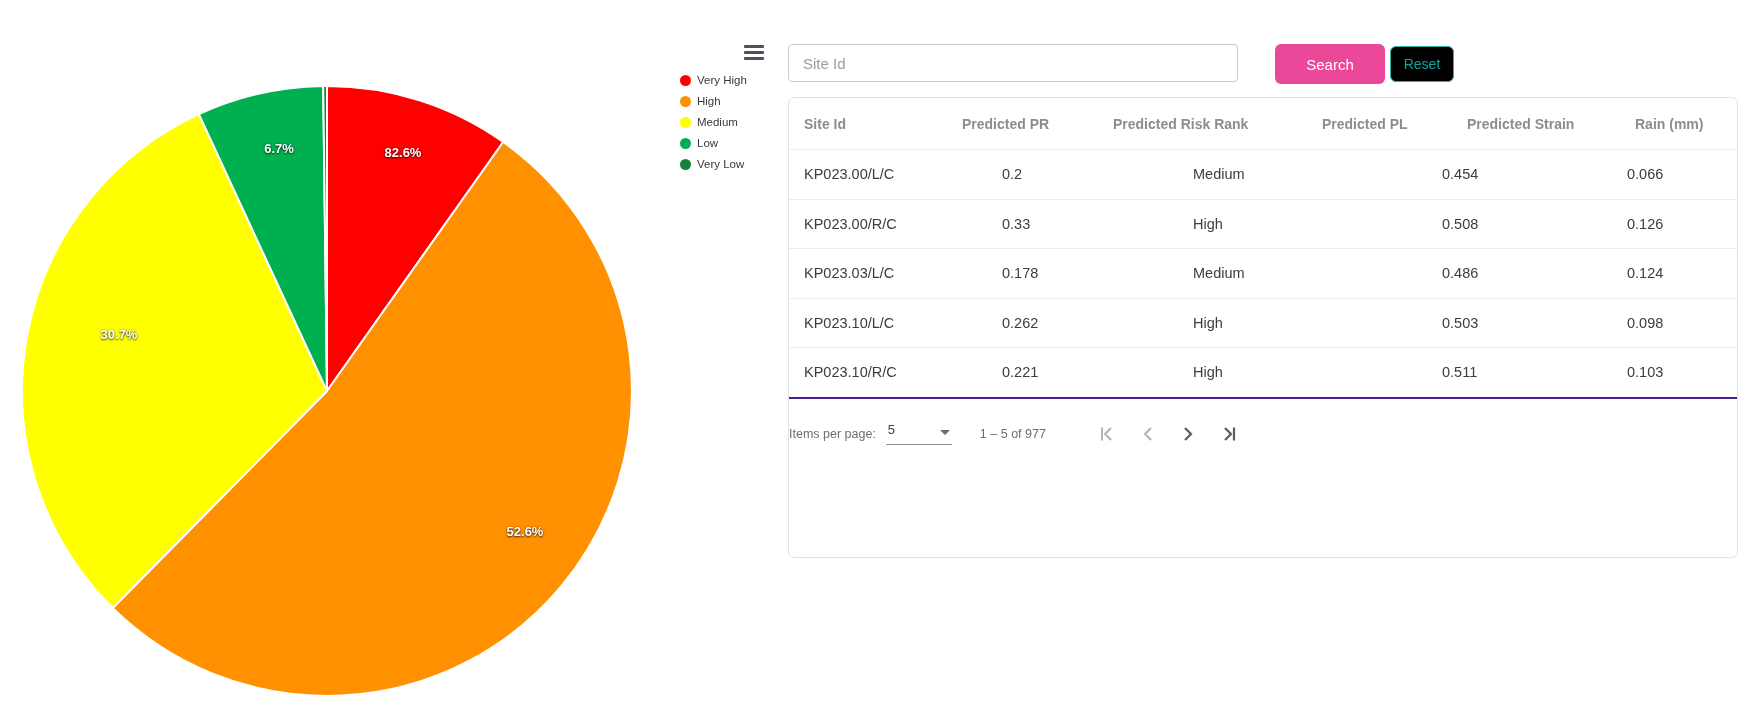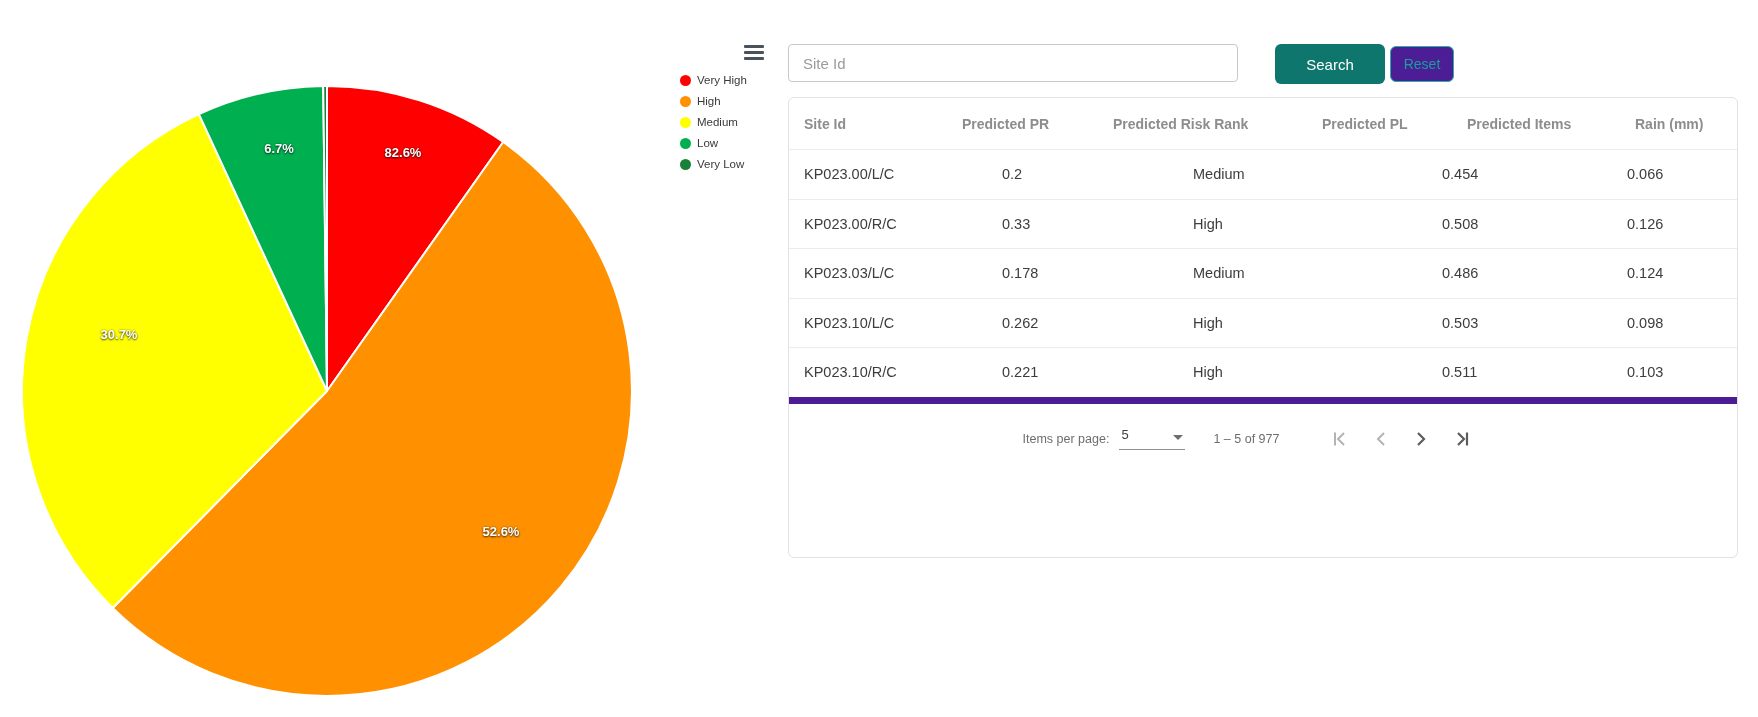--- a/index.html
+++ b/index.html
@@ -17,38 +17,38 @@
   .chart-menu span{display:block;height:3px;background:#4a525c;border-radius:1px;}
   .legend{position:absolute;left:680px;top:74px;display:flex;flex-direction:column;gap:9px;}
   .legend-item{display:flex;align-items:center;gap:6px;height:12px;font-size:11.5px;color:#3a3a3a;}
   .legend-dot{width:11px;height:11px;border-radius:50%;flex:0 0 auto;}
 
   
   .search-input{position:absolute;left:788px;top:44px;width:450px;height:38px;box-sizing:border-box;
     border:1px solid #c9c9c9;border-radius:4px;padding:0 14px;font-size:15px;color:#333;
     font-family:"Liberation Sans",sans-serif;outline:none;}
   .search-input::placeholder{color:#9b9b9b;}
-  .search-btn{position:absolute;left:1275px;top:44px;width:110px;height:40px;background:#0f766e;
+  .search-btn{position:absolute;left:1275px;top:44px;width:110px;height:40px;background:#ec4899;
     color:#fff;border:none;border-radius:6px;font-size:15px;font-family:"Liberation Sans",sans-serif;cursor:pointer;}
-  .reset-btn{position:absolute;left:1390px;top:46px;width:64px;height:36px;background:#4c1d95;
+  .reset-btn{position:absolute;left:1390px;top:46px;width:64px;height:36px;background:#000000;
     color:#12a39a;border:1px solid #2bb0a8;border-radius:6px;font-size:14px;
     font-family:"Liberation Sans",sans-serif;cursor:pointer;}
 
   
   .table-card{position:absolute;left:788px;top:97px;width:950px;height:461px;box-sizing:border-box;
     background:#fff;border:1px solid #e2e2e2;border-radius:6px;}
   .t-row{display:grid;grid-template-columns:158px 151px 209px 145px 168px 1fr;
     align-items:center;padding-left:15px;box-sizing:border-box;}
   .t-row span{text-align:left;}
   .t-header{height:51px;font-size:14px;font-weight:bold;color:#8d8d8d;}
   .t-row.data{height:49.5px;border-top:1px solid #ececec;font-size:14.5px;color:#3d3d3d;gap:40px;}
 
   
-  .paginator{height:70px;display:flex;align-items:center;justify-content:center;
-    padding-right:22px;border-top:7px solid #4c1d95;color:#6e6e6e;font-size:12.5px;}
+  .paginator{height:70px;display:flex;align-items:center;justify-content:flex-start;
+    padding-right:22px;border-top:2px solid #4c1d95;color:#6e6e6e;font-size:12.5px;}
   .pp-label{margin-right:10px;}
   .pp-select{width:66px;display:flex;align-items:flex-end;justify-content:space-between;
     border:none;border-bottom:1px solid #8f8f8f;background:none;padding:0 2px 7px 2px;margin-right:28px;
     font-family:"Liberation Sans",sans-serif;cursor:pointer;}
   .pp-select .val{font-size:13px;color:#3f3f3f;}
   .caret{width:0;height:0;border-left:5px solid transparent;border-right:5px solid transparent;
     border-top:5px solid #6e6e6e;margin-bottom:2px;}
   .pp-range{margin-right:42px;}
   .nav-btn{width:28px;height:28px;border:none;background:none;padding:0;margin:0 6px;cursor:pointer;}
   .nav-btn svg{display:block;margin:auto;}
@@ -98,21 +98,21 @@
   <input class="search-input" type="text" placeholder="Site Id" style="">
   <button class="search-btn">Search</button>
   <button class="reset-btn">Reset</button>
 
   <div class="table-card">
     <div class="t-row t-header">
         <span>Site Id</span>
         <span>Predicted PR</span>
         <span>Predicted Risk Rank</span>
         <span>Predicted PL</span>
-        <span>Predicted Items</span>
+        <span>Predicted Strain</span>
         <span>Rain (mm)</span>
       </div>
     <div>
         <div class="t-row data">
           <span>KP023.00/L/C</span>
           <span>0.2</span>
           <span>Medium</span>
           <span>0.454</span>
           <span>0.066</span>
           <span>55</span>
@@ -176,16 +176,16 @@
       <button class="nav-btn nav-enabled" aria-label="last page">
         <svg width="22" height="22" viewBox="0 0 22 22">
           <path d="M8 5 L14 11 L8 17" fill="none" stroke="currentColor" stroke-width="2.2"></path>
           <line x1="17" y1="4.5" x2="17" y2="17.5" stroke="currentColor" stroke-width="2.2"></line>
         </svg>
       </button>
     </div>
   </div>
 
 <div class="pie-label" style="left: 403px; top: 152px;">82.6%</div>
-    <div class="pie-label" style="left: 501px; top: 531px;">52.6%</div>
+    <div class="pie-label" style="left: 525px; top: 531px;">52.6%</div>
     <div class="pie-label" style="left: 99px; top: 334px; padding-left: 40px;">30.7%</div>
     <div class="pie-label" style="left: 279px; top: 148px;">6.7%</div>
   </div>
 
 </body></html>

